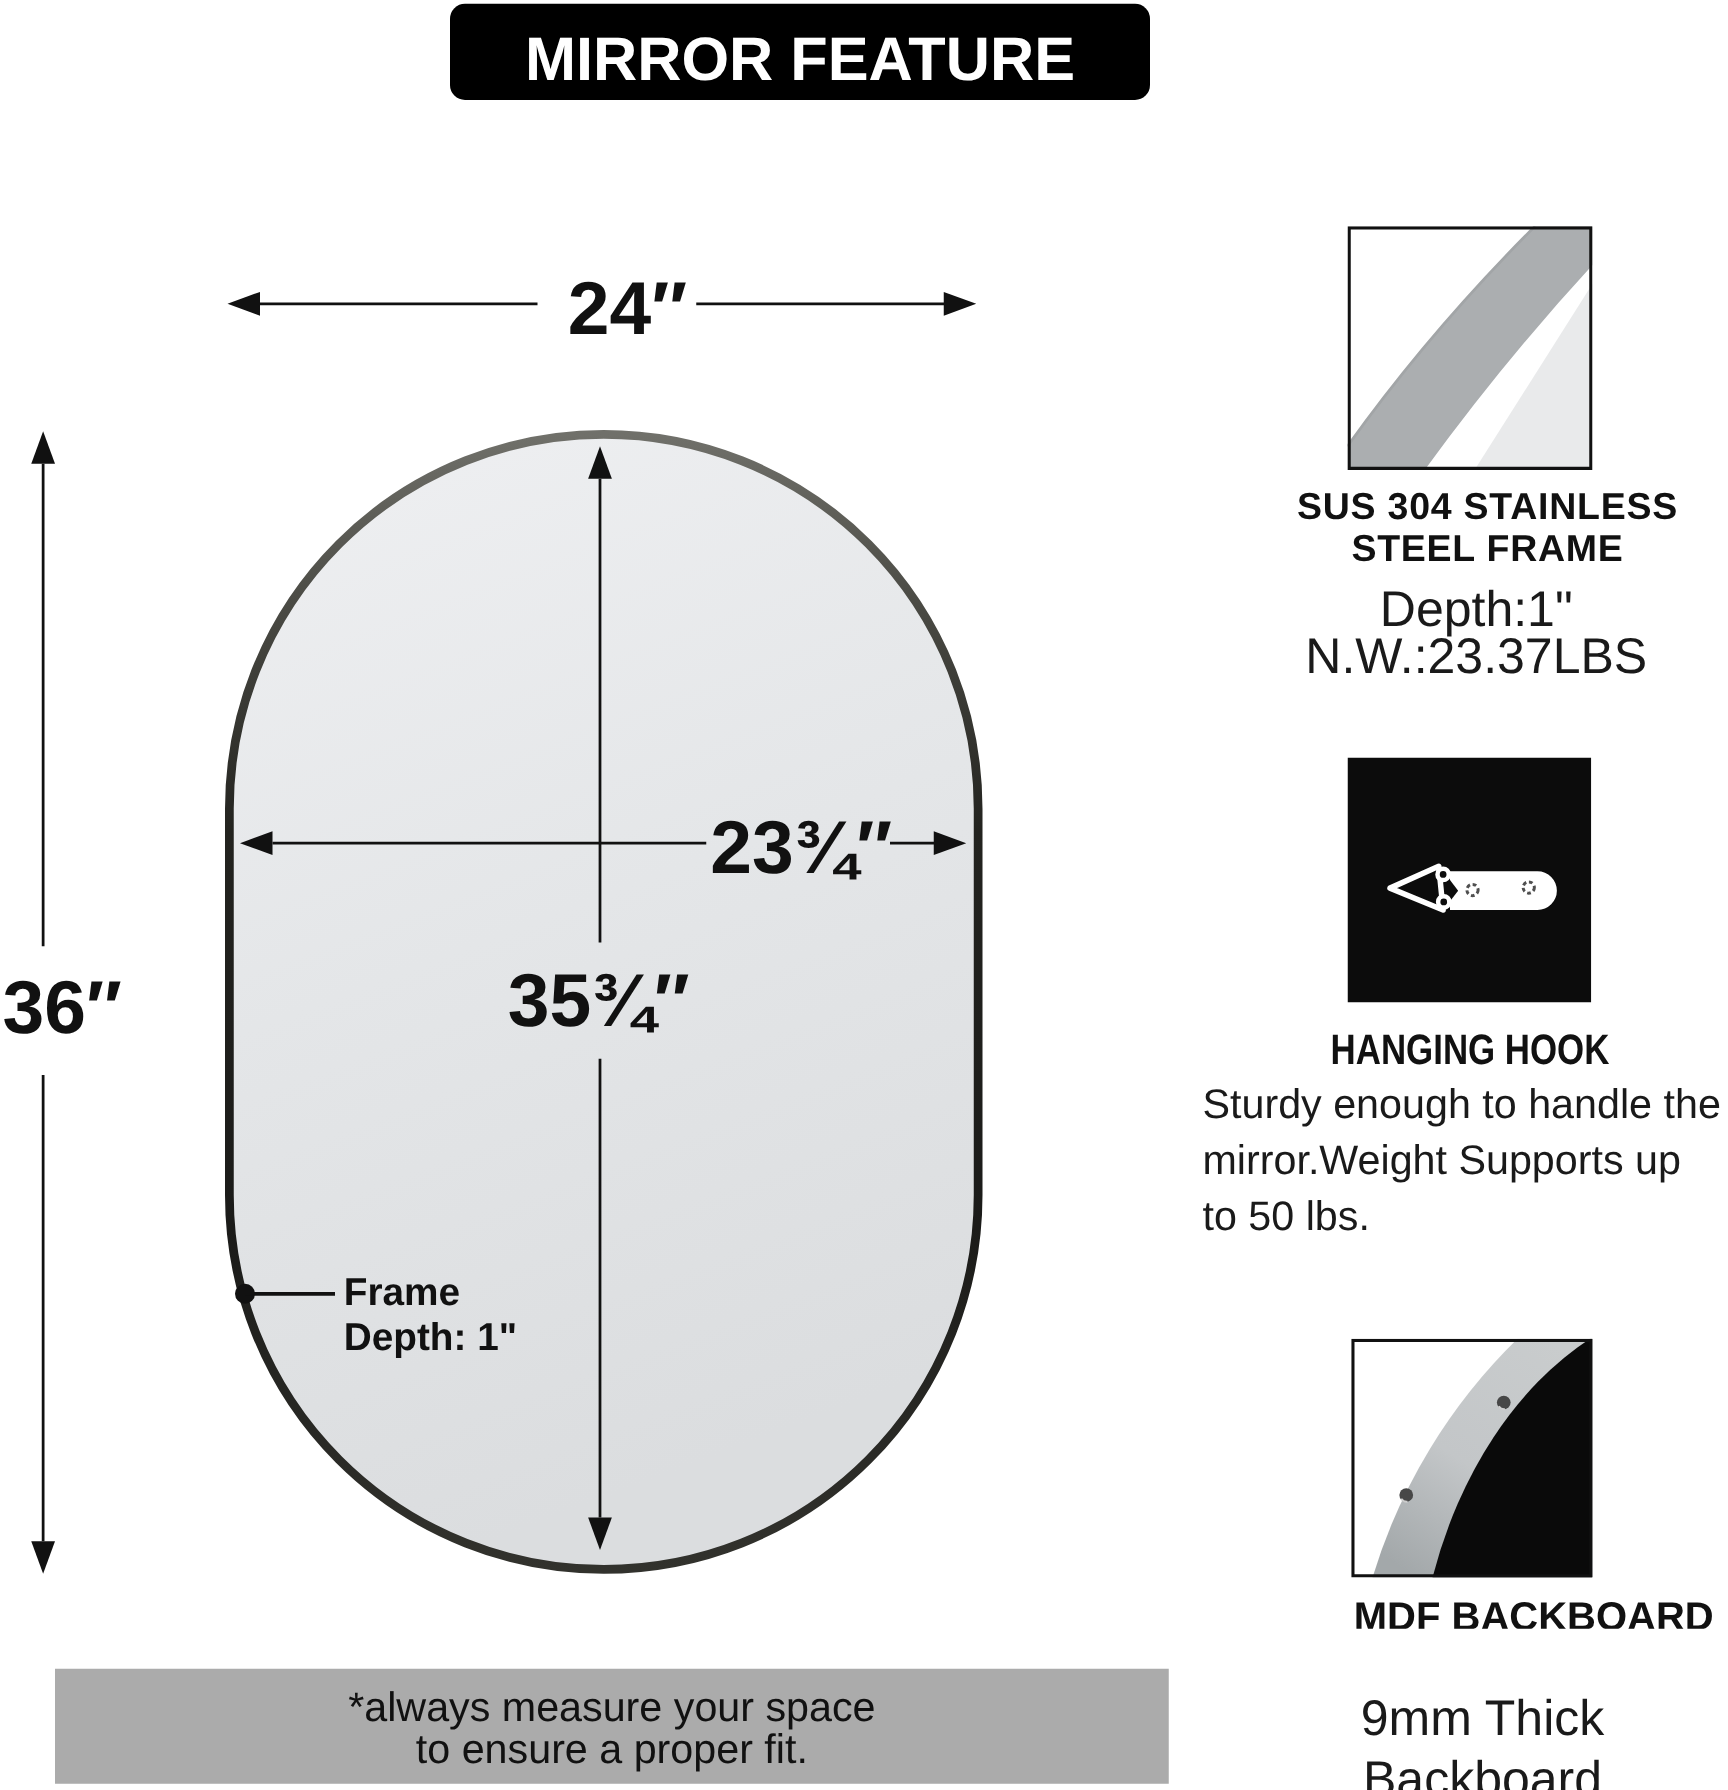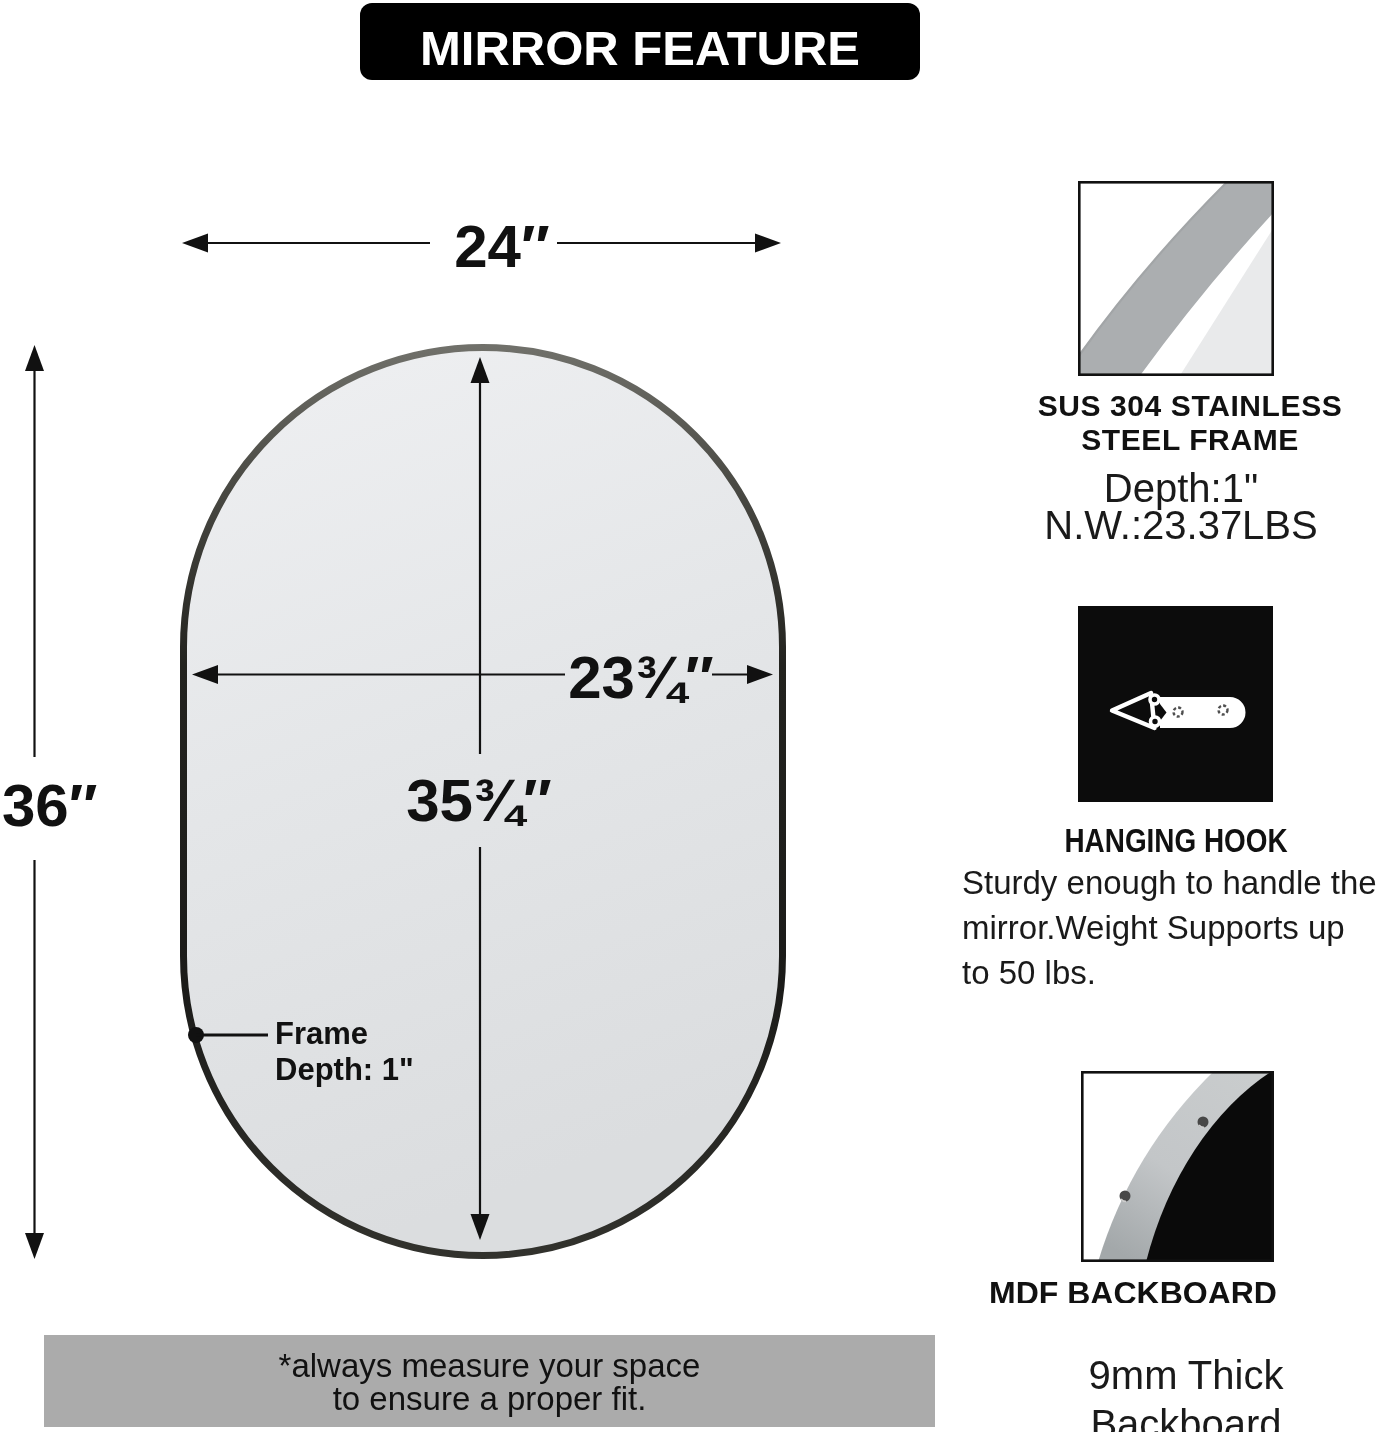--- a/index.html
+++ b/index.html
@@ -119,21 +119,21 @@
 
   <path d="M191,0 A249,334 0 0 0 65,191 L193,191 L193,0 Z" fill="#0a0a0a"></path>
 
   <circle cx="122" cy="51" r="5.5" fill="#474747"></circle>
   <path d="M118,54 a5.5,5.5 0 0 0 5,2.4" stroke="#cdcdcd" stroke-width="1.6" fill="none"></path>
   <circle cx="44" cy="125" r="5.5" fill="#474747"></circle>
   <path d="M40,128 a5.5,5.5 0 0 0 5,2.4" stroke="#cdcdcd" stroke-width="1.6" fill="none"></path>
   <rect x="1.3" y="1.3" width="190.4" height="188.4" fill="none" stroke="#111" stroke-width="2.6"></rect>
 </svg>
 
-<div class="abs" style="left:989px;top:1277px;width:382px;text-align:left;font-weight:bold;font-size:32px;line-height:32px;color:#111;">MDF BACKBOARD</div>
+<div class="abs" style="left:989px;top:1277px;width:382px;text-align:right;font-weight:bold;font-size:32px;line-height:32px;color:#111;">MDF BACKBOARD</div>
 
 <div class="abs" style="left:989px;top:1303px;width:382px;height:126px;background:#fff;"></div>
 
 <div class="abs" style="left:995px;top:1311px;width:382px;text-align:center;font-size:40px;line-height:49px;color:#1a1a1a;margin-top:40px;">9mm Thick<br>Backboard</div>
 
 <div class="abs" style="left:44px;top:1335px;width:891px;height:92px;background:#ababab;text-align:center;font-size:33px;line-height:33px;color:#111;">
     <div style="margin-top:14px;">*always measure your space<br>to ensure a proper fit.</div>
   </div>
 
 </body></html>

